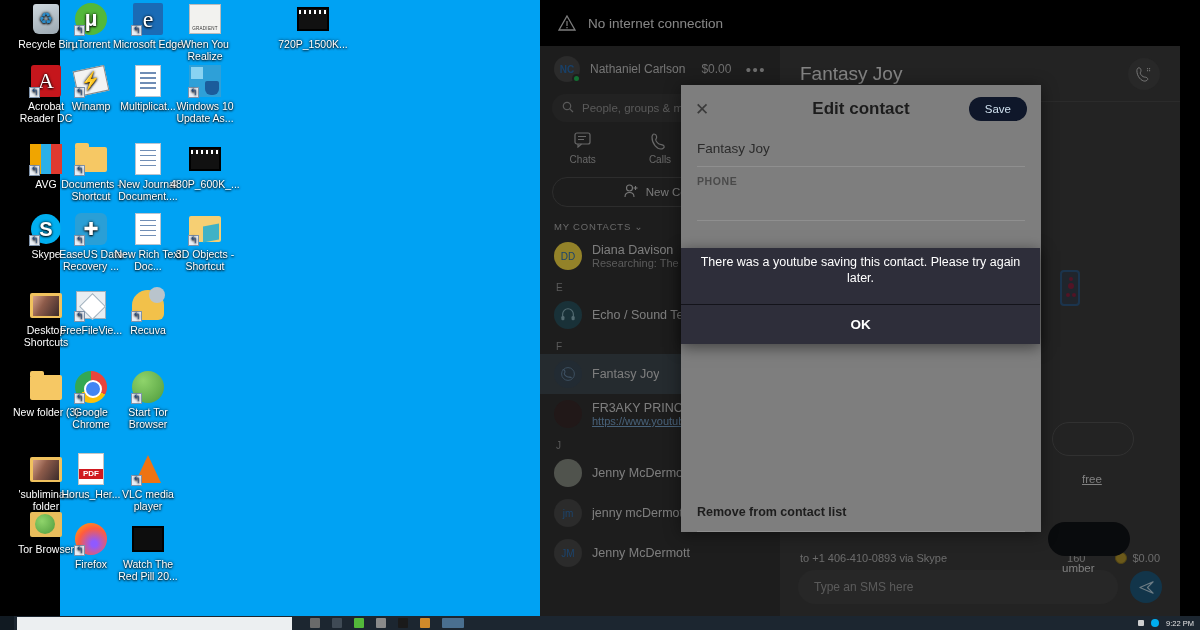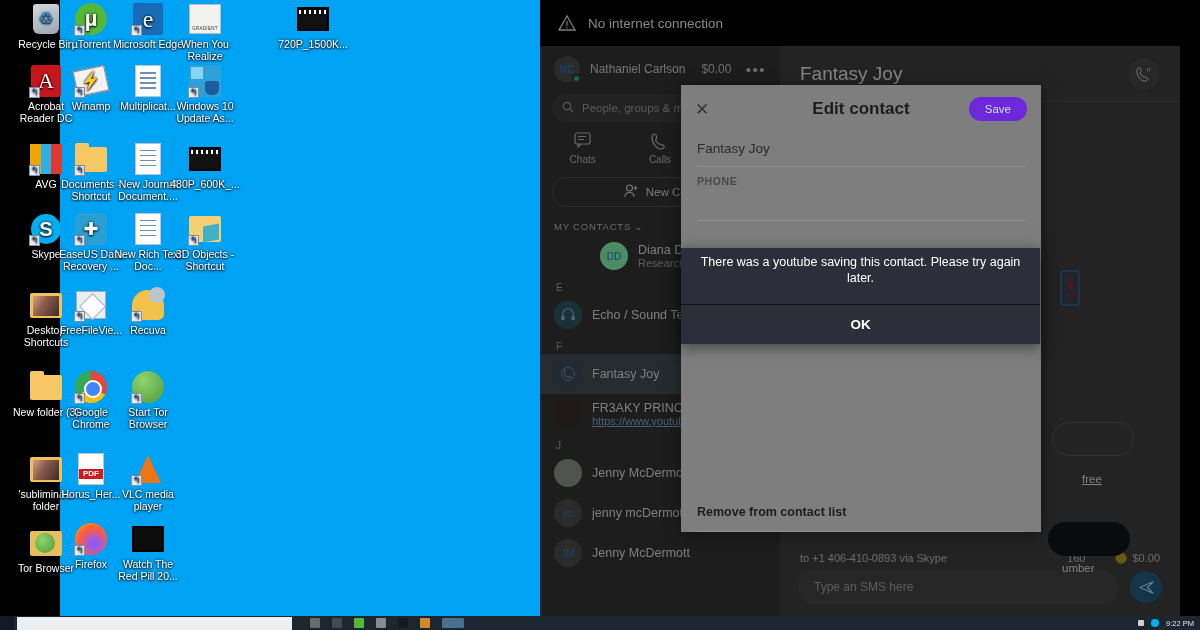--- a/index.html
+++ b/index.html
@@ -158,21 +158,21 @@
 
   
   #modal-scrim { position:absolute; left:540px; top:0; width:640px; height:616px;
      background:rgba(0,0,0,.42); }
   #edit-modal { position:absolute; left:681px; top:85px; width:360px; height:447px;
      background:#7e7e7e; box-shadow:0 2px 16px rgba(0,0,0,.45); }
   #edit-hdr { height:48px; display:flex; align-items:center; padding:0 14px; position:relative;}
   #edit-hdr .x { font-size:17px; color:#3a3a3a; width:22px; }
   #edit-hdr .t { position:absolute; left:0; right:0; text-align:center; font-size:17px; font-weight:bold; color:#1c1c1c;}
   #edit-hdr .save { margin-left:auto; position:relative; z-index:2;
-      background:#6d28d9; color:#cfe0ee; font-size:11.5px; border-radius:14px; padding:6px 16px; }
+      background:#0f172a; color:#cfe0ee; font-size:11.5px; border-radius:14px; padding:6px 16px; }
   .field-label { padding:8px 16px 0 16px; font-size:10.5px; letter-spacing:.6px; color:#4a4a4a; font-weight:bold;}
   .field-value { padding:8px 16px 10px 16px; font-size:13.5px; color:#2b2b2b; }
   .field-rule { height:1px; background:#8f8f8f; margin:0 16px; }
   #edit-actions { position:absolute; left:0; right:0; bottom:0; }
   .action-row { padding:12px 16px; font-size:12.5px; font-weight:bold; color:#1d1d1d; }
   .action-row.danger { color:#c0392b; }
 
   
   #oops { position:absolute; left:681px; top:248px; width:359px;
       background:#2e2e3a; color:#fff; box-shadow:0 3px 14px rgba(0,0,0,.5); }
@@ -235,21 +235,21 @@
           <div class="art-folder"></div>
         </div>
         <span class="lbl">New folder (3)</span>
       </div>
       <div class="icon" style="left: 10px; top: 452px;">
         <div class="glyph">
           <div class="art-folder-img"></div>
         </div>
         <span class="lbl">'sublimina... folder</span>
       </div>
-      <div class="icon" style="left: 10px; top: 526px;">
+      <div class="icon" style="left: 10px; top: 507px;">
         <div class="glyph">
           <div class="art-folder-tor"></div>
         </div>
         <span class="lbl">Tor Browser</span>
       </div>
       <div class="icon" style="left: 55px; top: 2px;">
         <div class="glyph">
           <div class="art-utorrent"></div>
           <span class="shortcut-arrow"></span>
         </div>
@@ -471,21 +471,21 @@
         <span>New Cont</span>
       </div>
 
       <div id="contacts-hdr">
         <span>MY CONTACTS</span>
         <span> ⌄</span>
       </div>
 
       <div id="contact-list">
           <div class="contact">
-            <div class="av" style="background: #86efac; margin-left: 46px;">
+            <div class="av" style="background: #fde047;">
               <span>DD</span>
             </div>
             <div class="lines">
               <div class="n">Diana Davison</div>
               <div class="s">Researching: The Cur</div>
             </div>
           </div>
           <div class="sectionletter">E</div>
           <div class="contact">
             <div class="av" style="background: rgb(44, 85, 97);">

